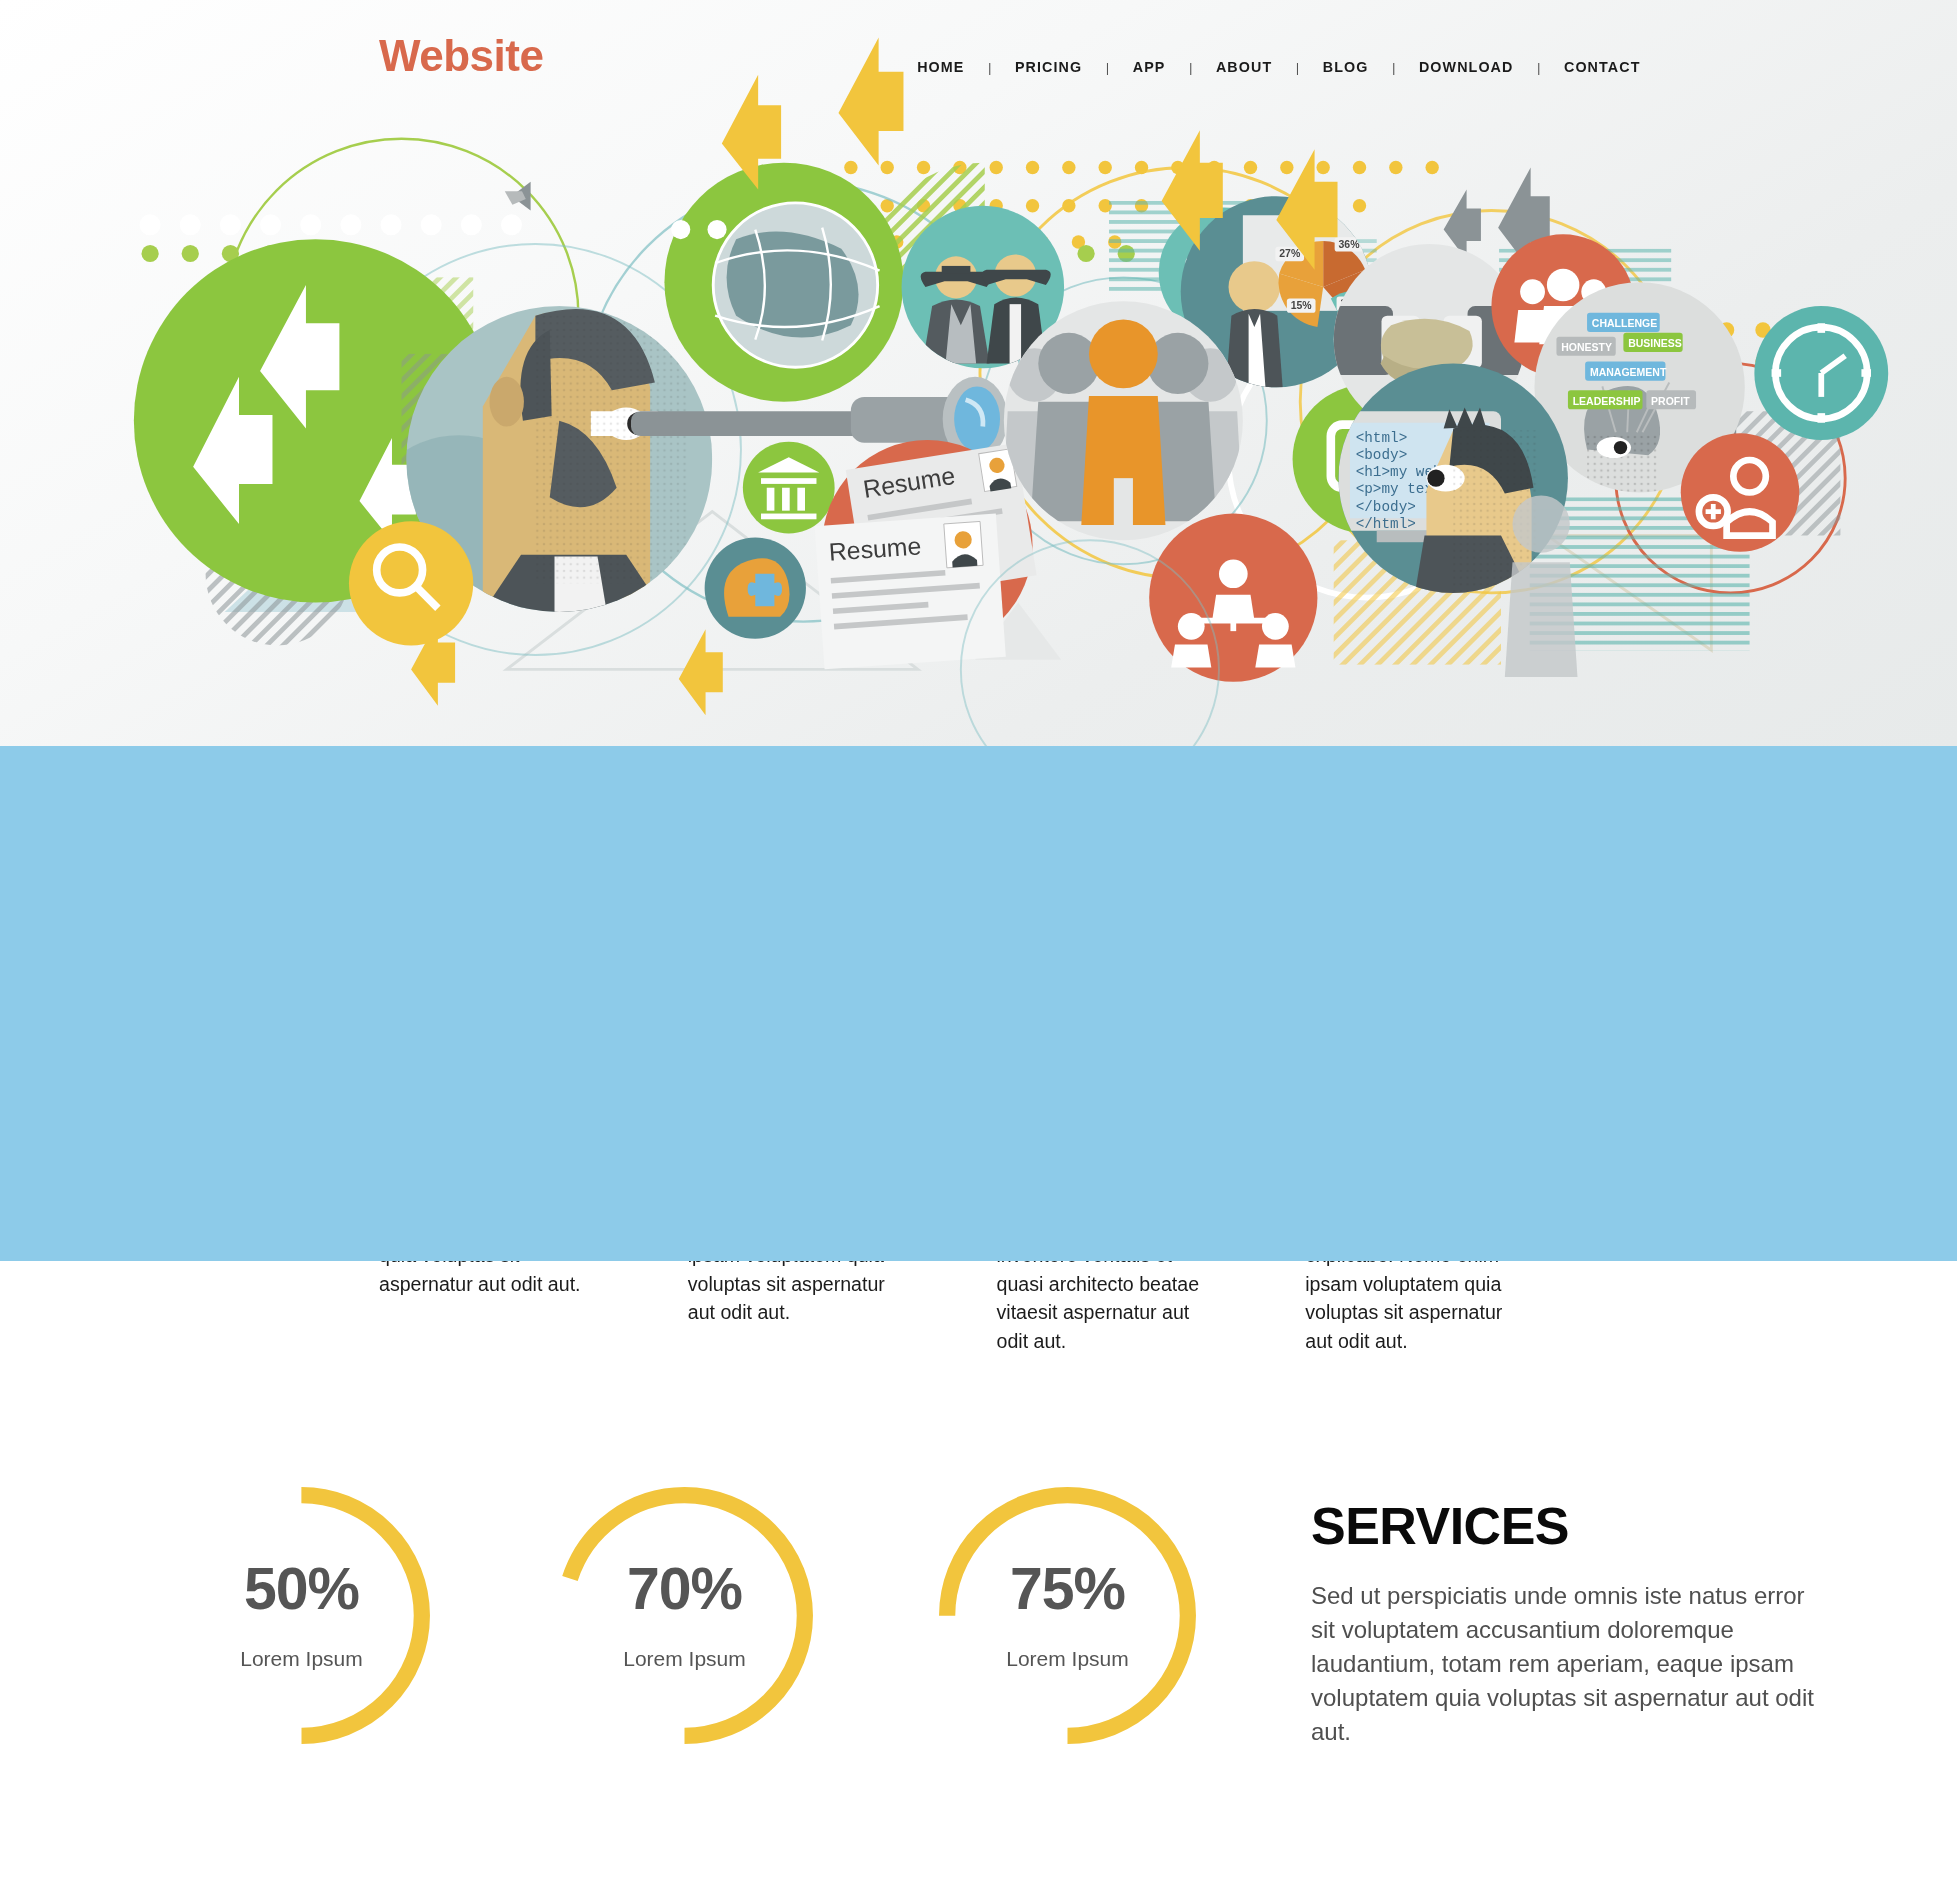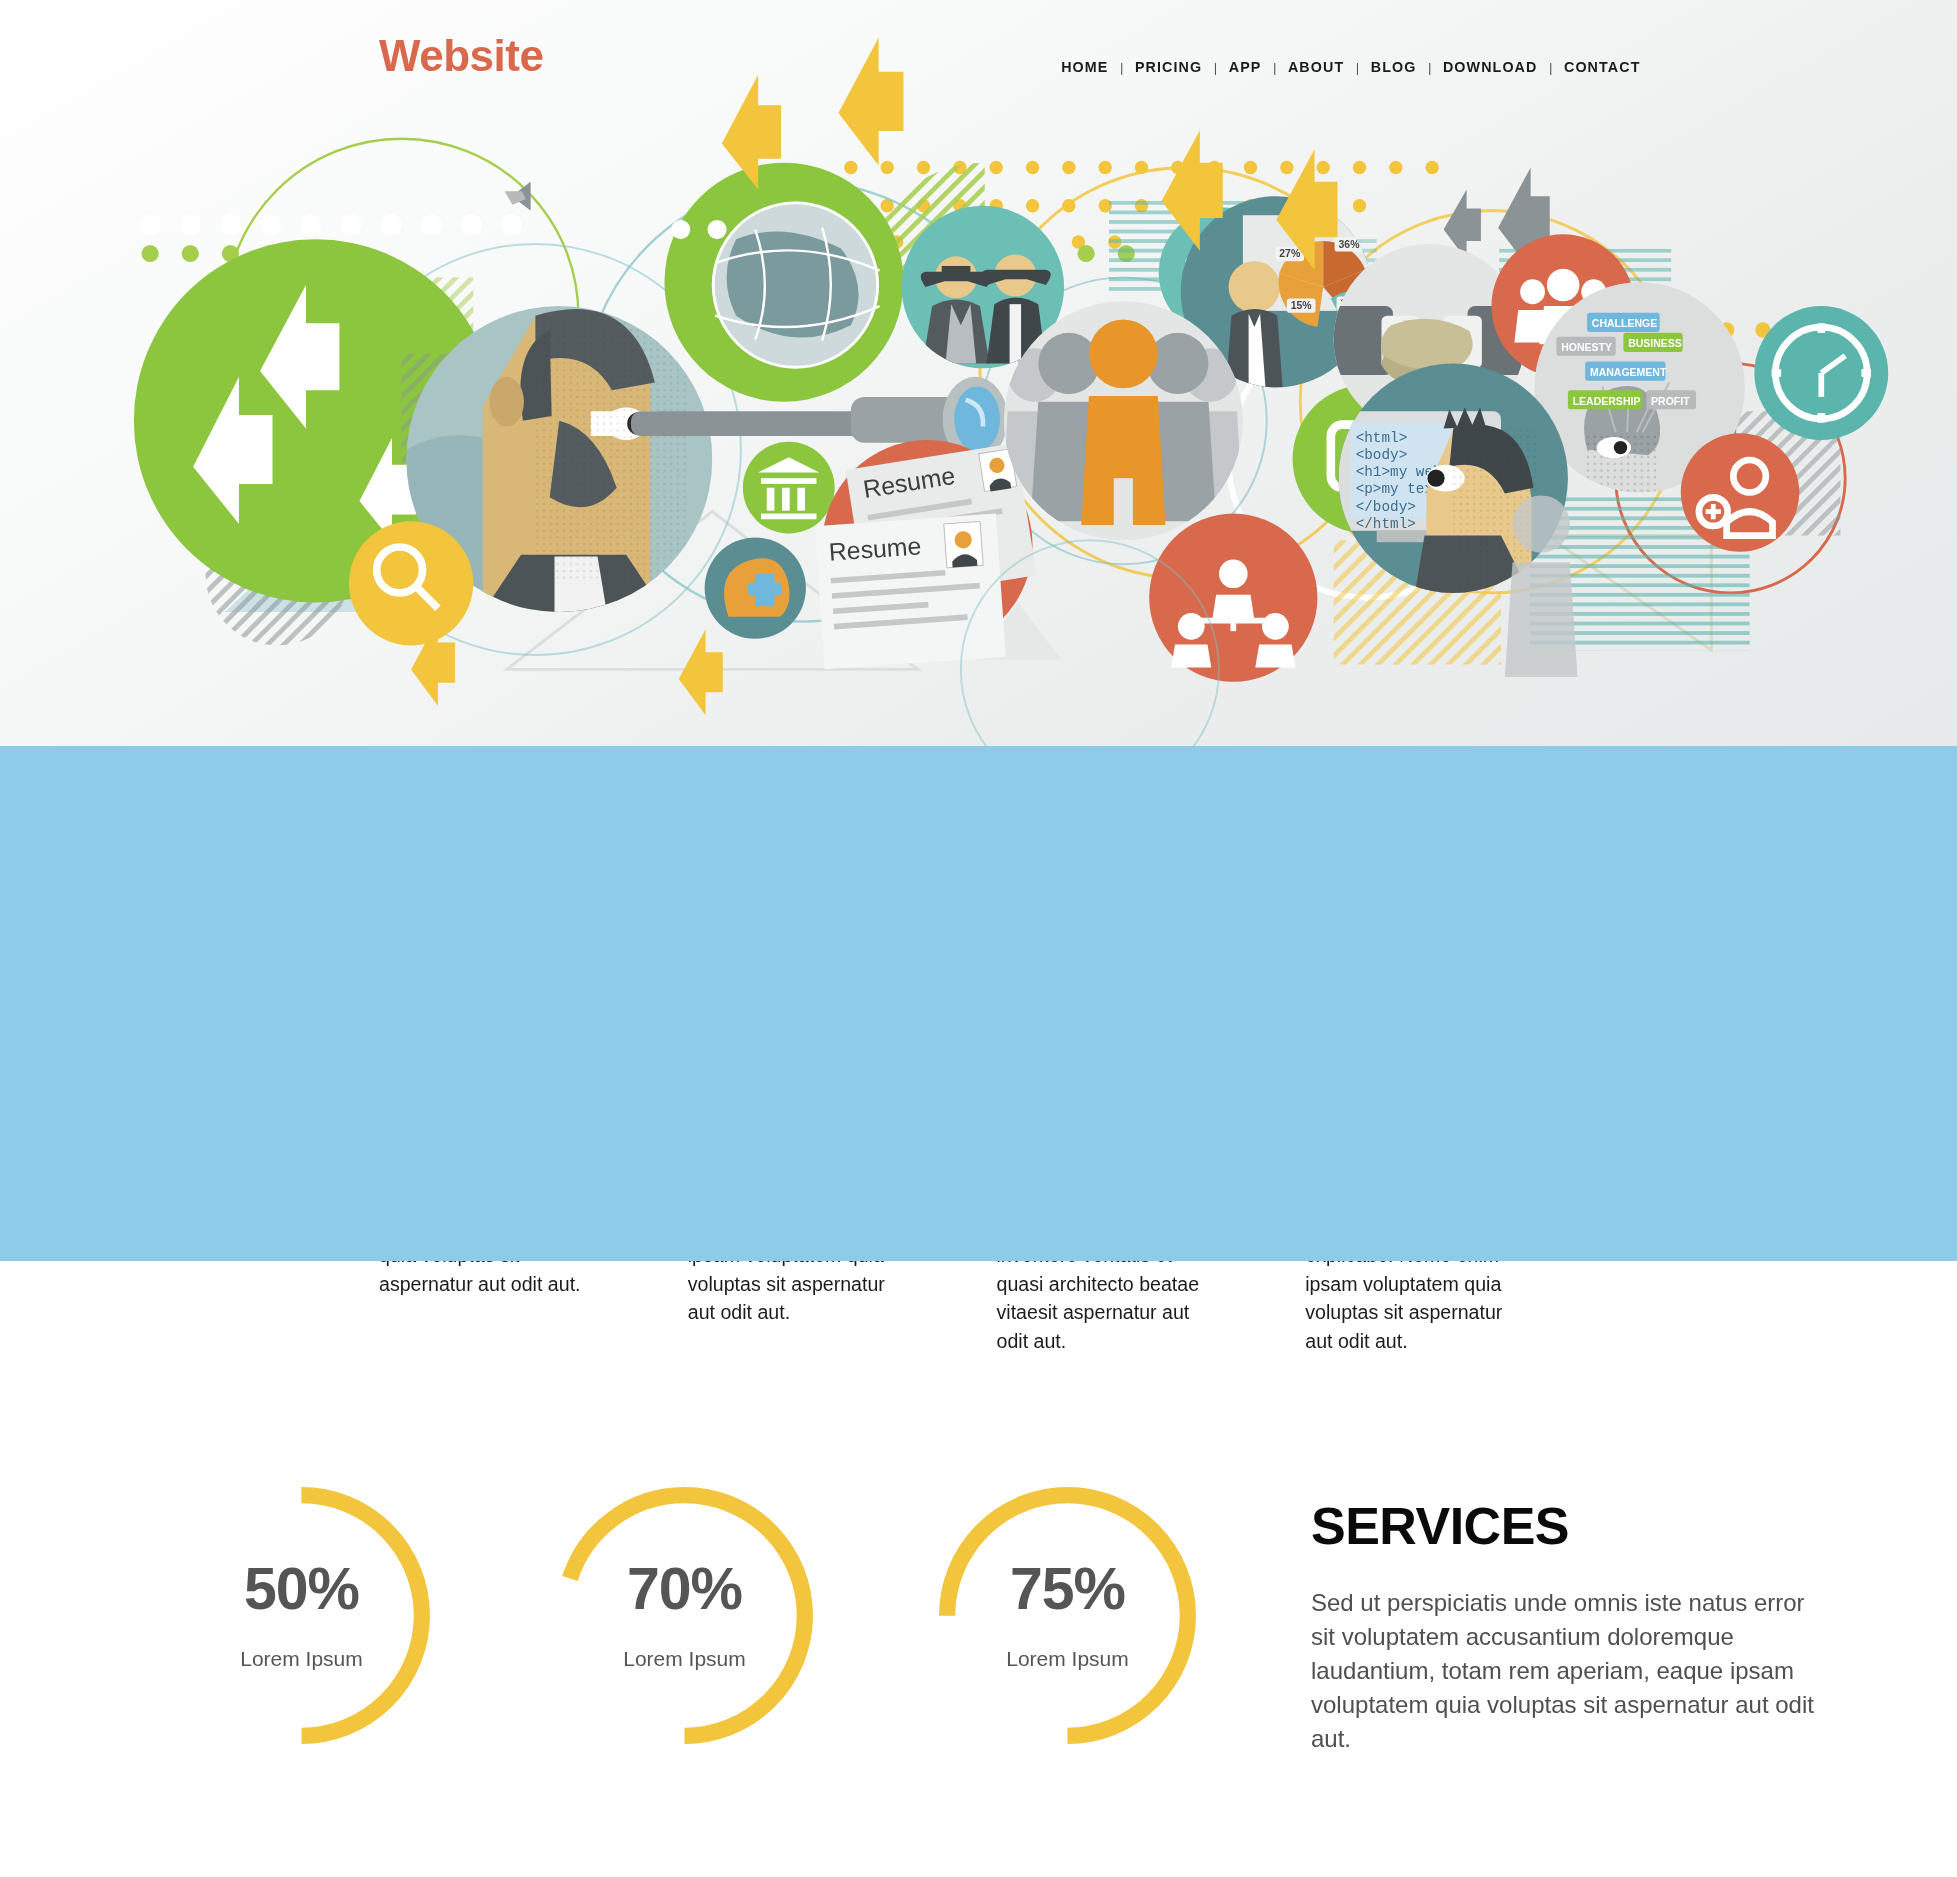--- a/index.html
+++ b/index.html
@@ -16,21 +16,21 @@
     background:linear-gradient(150deg,#ffffff 0%,#f7f8f8 35%,#eceeee 70%,#e7eaea 100%);
     overflow:hidden;
   }
   .logo {
     position:absolute; left:379px; top:31px;
     font-size:44px; font-weight:bold; color:#d8694c;
     letter-spacing:-0.5px;
   }
   .nav {
     position:absolute; right:306px; top:59px;
-    display:flex; align-items:center; gap:0px;
+    display:flex; align-items:center; gap:12px;
   }
   .nav-item {
     font-size:14.3px; font-weight:bold; color:#1b1b1b;
     letter-spacing:1.1px; padding:0 11.5px; cursor:pointer;
   }
   .nav-sep { color:#555; font-size:13.4px; }
 
   .illus { position:absolute; left:0; top:0; width:1958px; height:746px; }
 
   
@@ -87,21 +87,21 @@
     letter-spacing:-1px; line-height:1;
   }
   .donut-sub {
     font-size:21px; color:#555555; margin-top:28px;
   }
   .services {
     position:absolute; left:1311px; top:1496px; width:507px;
   }
   .services h2 {
     font-size:52px; font-weight:bold; color:#0a0a0a;
-    letter-spacing:-0.5px; margin-bottom:30px;
+    letter-spacing:-0.5px; margin-bottom:23px;
   }
   .services p {
     font-size:24px; line-height:1.42; color:#4f4f4f;
   }
 </style>
 </head>
 <body>
 
 <div class="page">
 

